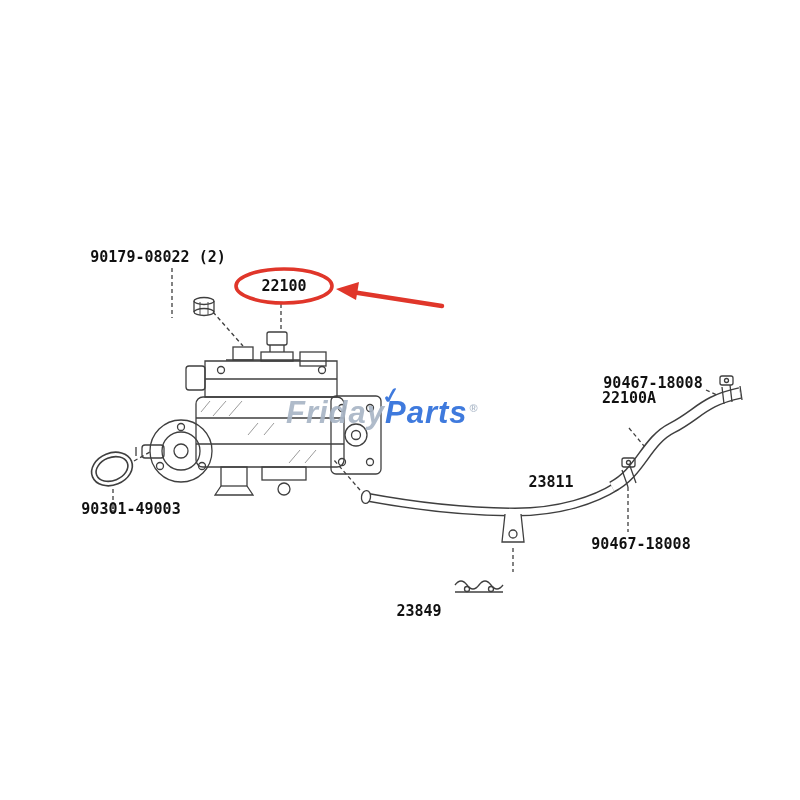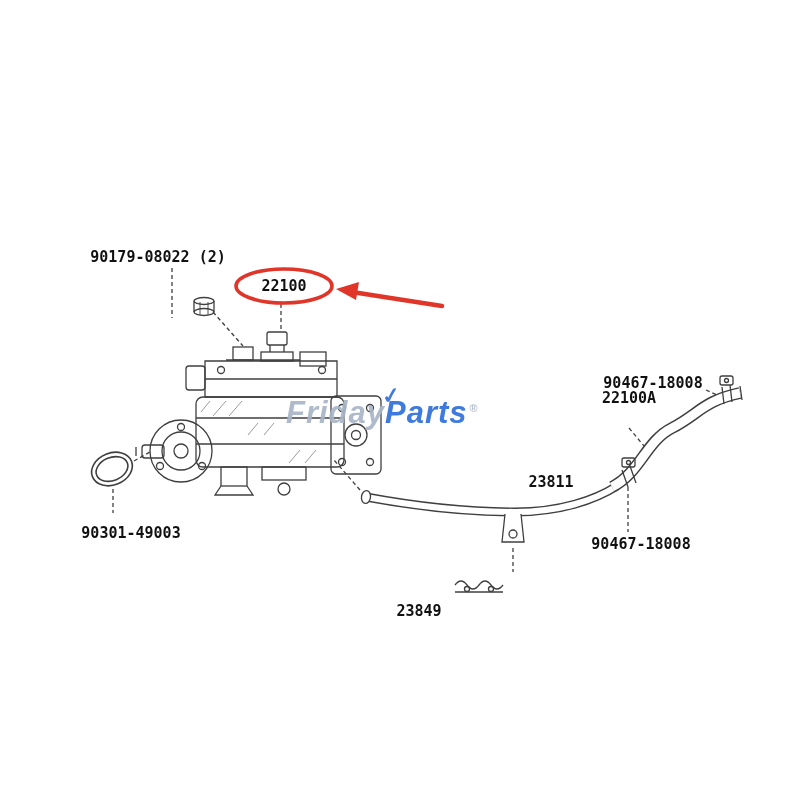--- a/index.html
+++ b/index.html
@@ -163,21 +163,21 @@
       <path d="M352 292 L442 306" stroke="#e0362a" stroke-width="4.5" fill="none" stroke-linecap="round"></path>
       <path d="M336 289 L359 282 L356 300 Z" fill="#e0362a"></path>
     </g>
   </svg>
 
   <div class="part-label" style="left:158px; top:257px;">90179-08022 (2)</div>
   <div class="part-label" style="left:284px; top:286px;text-align:center;">22100</div>
   <div class="part-label" style="left:653px; top:383px;">90467-18008</div>
   <div class="part-label" style="left:629px; top:398px;">22100A</div>
   <div class="part-label" style="left:524px; top:482px;margin-left:27px;">23811</div>
-  <div class="part-label" style="left:131px; top:533px;text-align:center;">90301-49003</div>
+  <div class="part-label" style="left:131px; top:509px;text-align:center;">90301-49003</div>
   <div class="part-label" style="left:641px; top:544px;">90467-18008</div>
   <div class="part-label" style="left:419px; top:583px;margin-top:28px;">23849</div>
 
   <div class="watermark">
     <span class="wm-gray">Friday</span><span class="wm-blue">Parts</span><span class="wm-reg">®</span>
     <span class="wm-check">✓</span>
   </div>
 
 </div>
 

